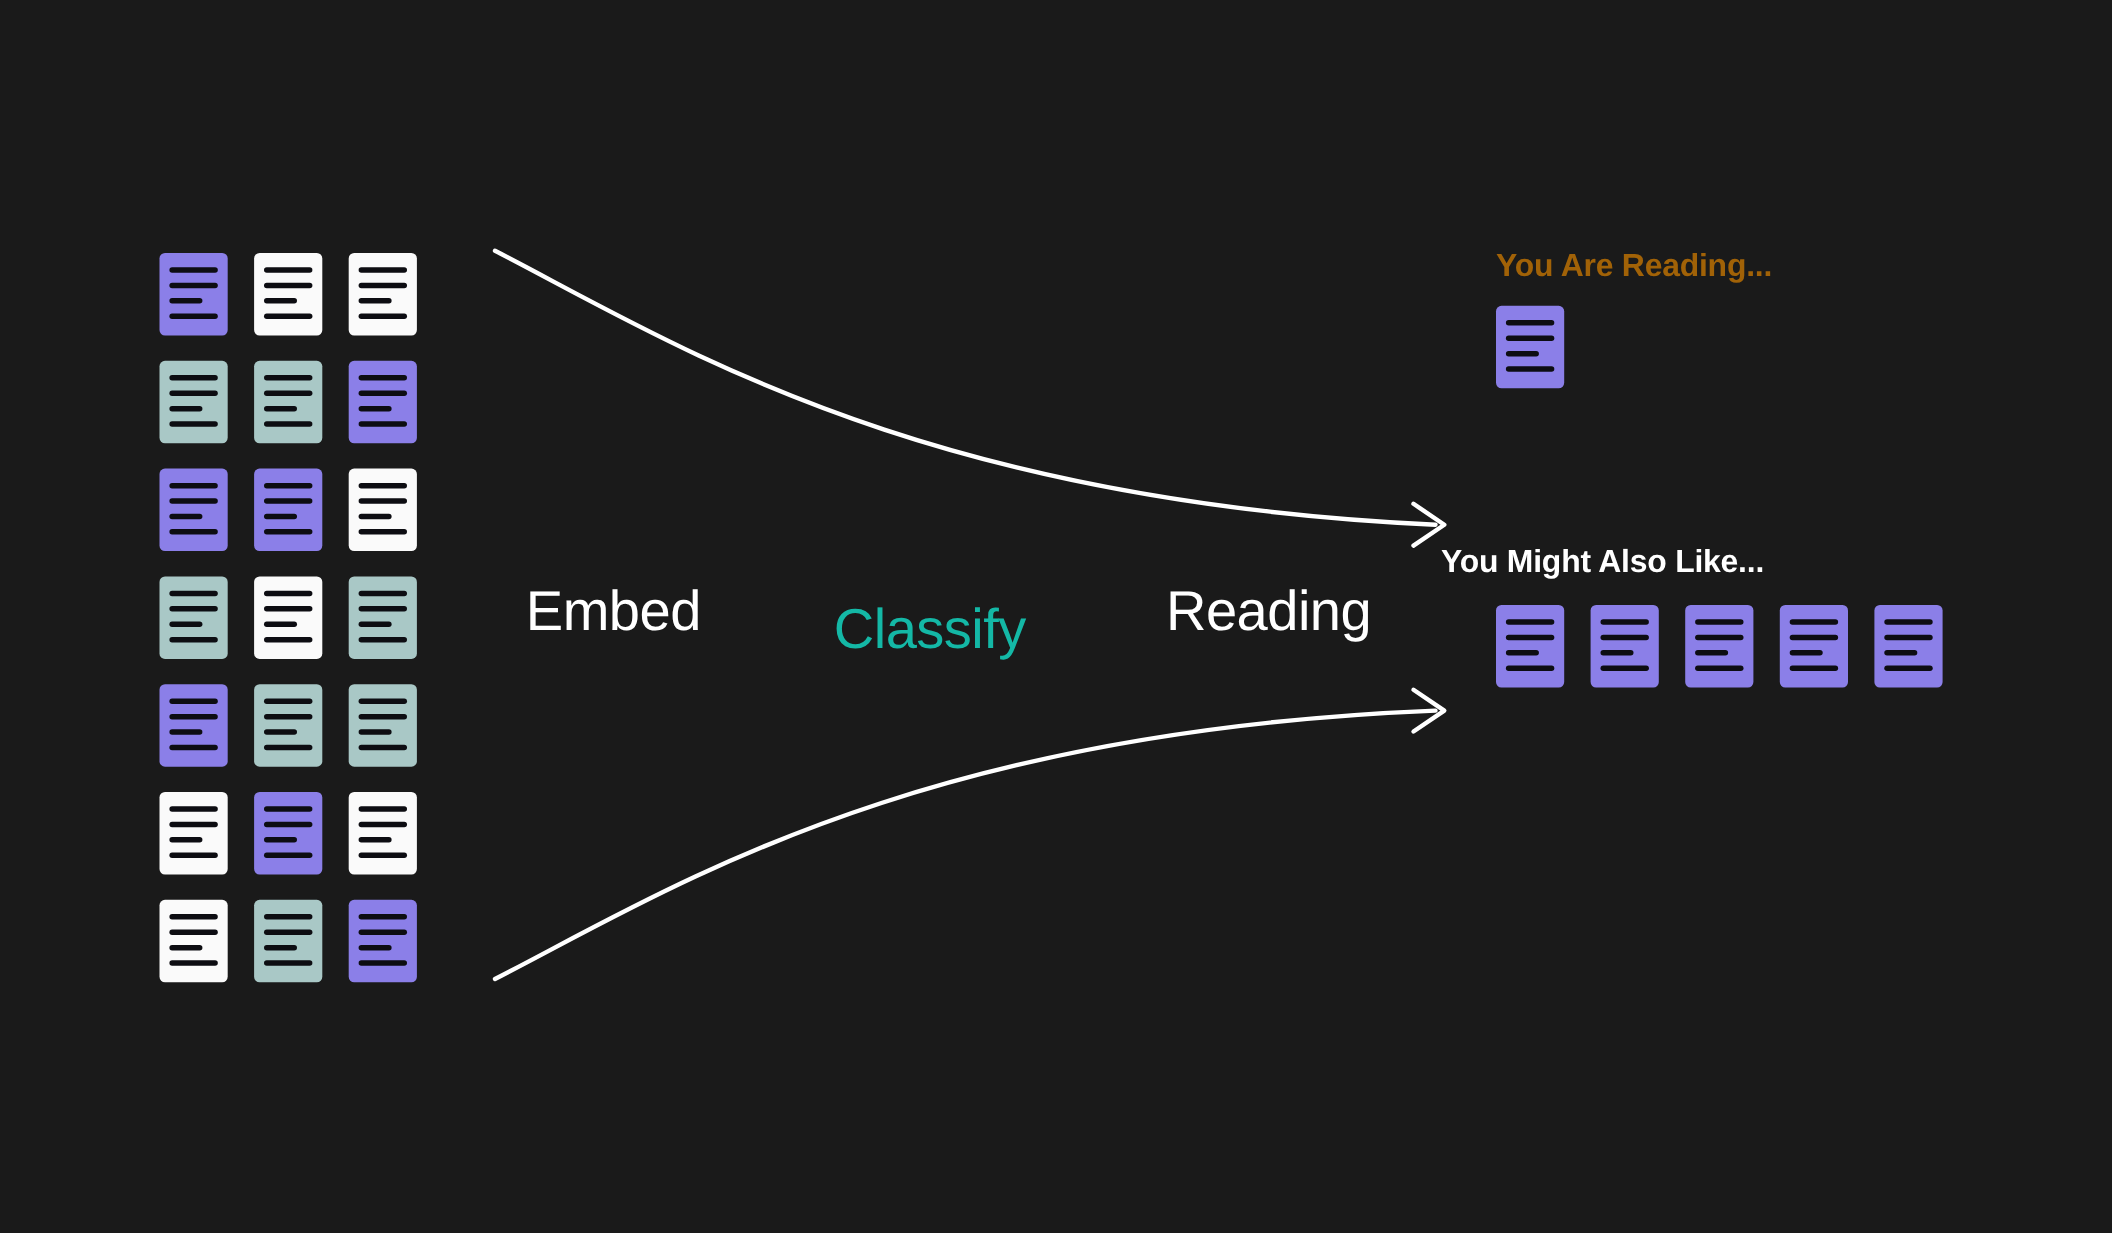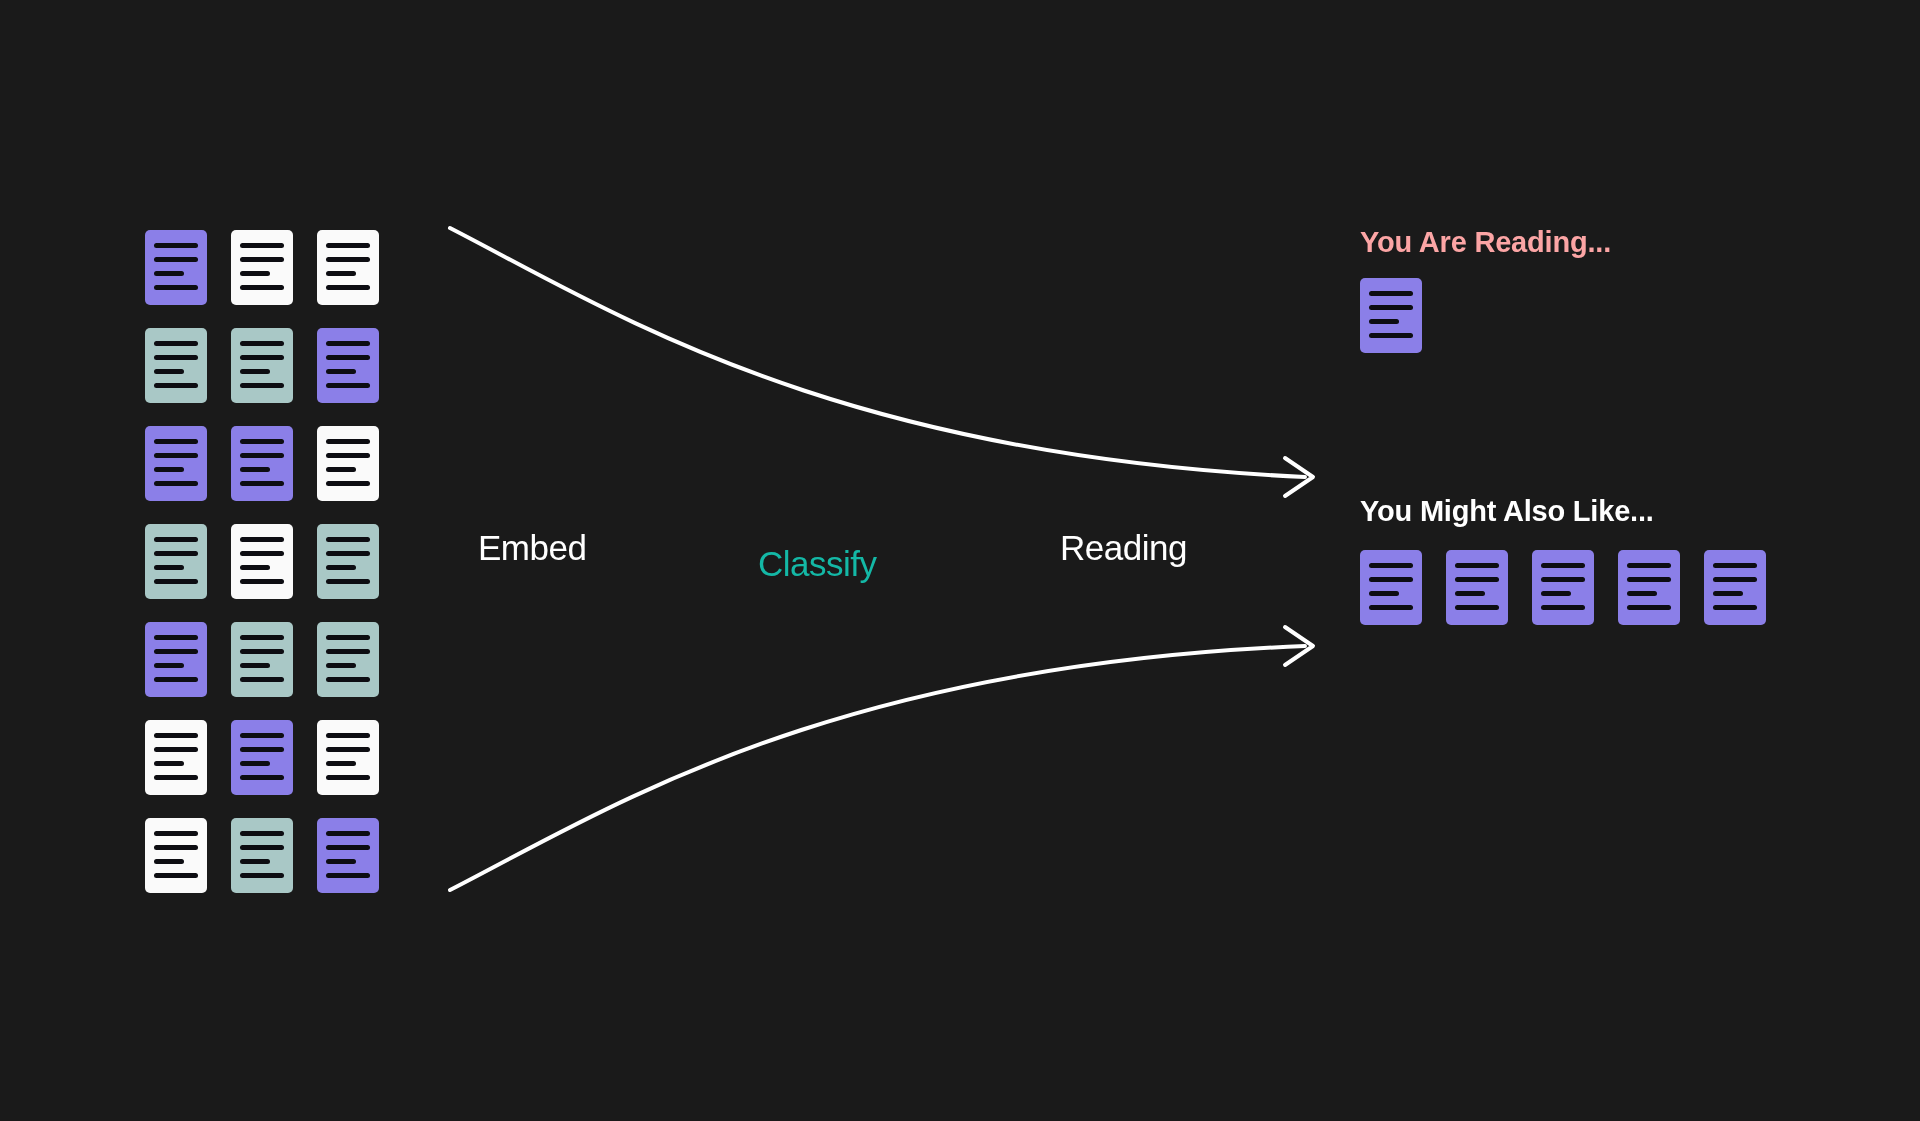--- a/index.html
+++ b/index.html
@@ -43,21 +43,21 @@
     top: 230px;
     width: 210px;
     height: 660px;
   }
   #source-grid .doc-card { position: absolute; }
 
   
   .stage-label {
     position: absolute;
     color: #ffffff;
-    font-size: 35px;
+    font-size: 51px;
     font-weight: 400;
     letter-spacing: -0.5px;
     white-space: nowrap;
     line-height: 1;
   }
 
   
   #flow-arrows {
     position: absolute;
     left: 0;
@@ -229,30 +229,30 @@
       </g>
     </svg>
 
   <div id="stage-labels">
       <div class="stage-label" style="left: 478px; top: 530px; color: rgb(255, 255, 255);">Embed</div>
       <div class="stage-label" style="left: 758px; top: 546px; color: #14b8a6;">Classify</div>
       <div class="stage-label" style="left: 1060px; top: 530px; color: rgb(255, 255, 255);">Reading</div>
     </div>
 
   <div id="output-panels">
-      <div class="output-heading" style="left: 1360px; top: 228px; color: #fca5a5;">You Are Reading...</div>
+      <div class="output-heading" style="left: 1360px; top: 228px; color: #a16207;">You Are Reading...</div>
       <div class="output-row" style="left: 1360px; top: 278px;">
         <div class="doc-card" style="background: rgb(139, 127, 232);">
           <div class="line"></div>
           <div class="line"></div>
           <div class="line short"></div>
           <div class="line"></div>
         </div>
       </div>
-      <div class="output-heading" style="left: 1360px; top: 497px; color: rgb(255, 255, 255);">You Might Also Like...</div>
+      <div class="output-heading" style="left: 1310px; top: 497px; color: rgb(255, 255, 255);">You Might Also Like...</div>
       <div class="output-row" style="left: 1360px; top: 550px;">
         <div class="doc-card" style="background: rgb(139, 127, 232);">
           <div class="line"></div>
           <div class="line"></div>
           <div class="line short"></div>
           <div class="line"></div>
         </div>
         <div class="doc-card" style="background: rgb(139, 127, 232);">
           <div class="line"></div>
           <div class="line"></div>

